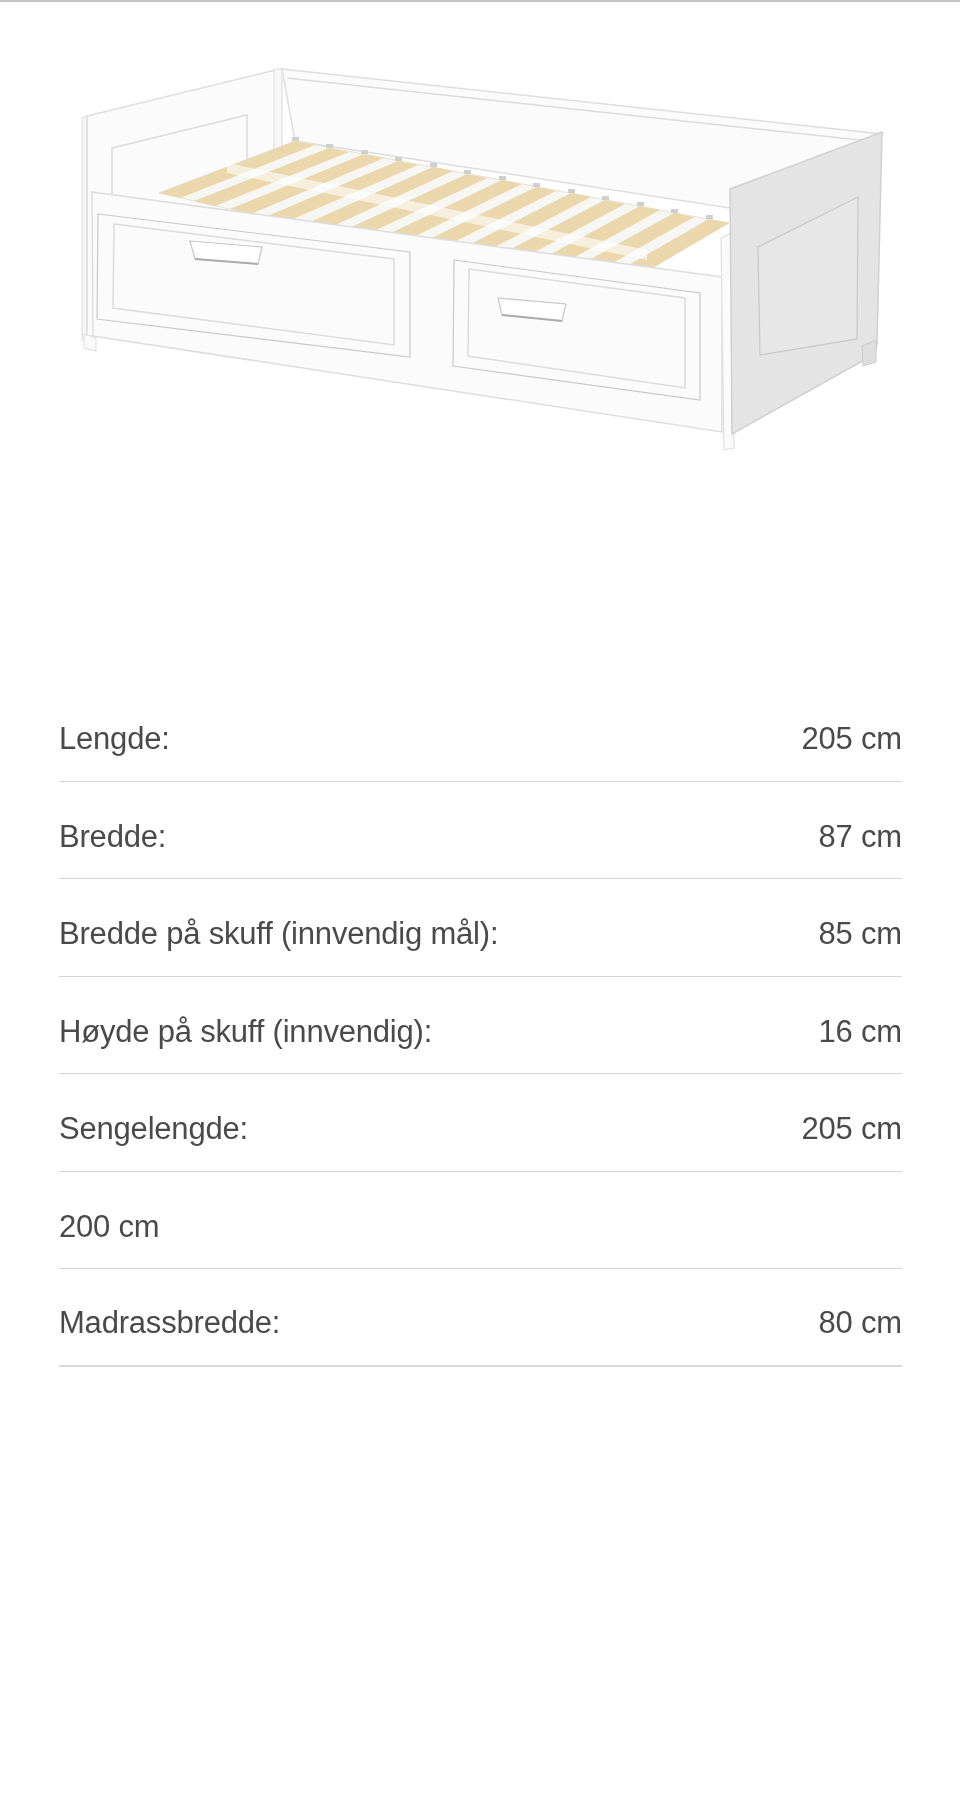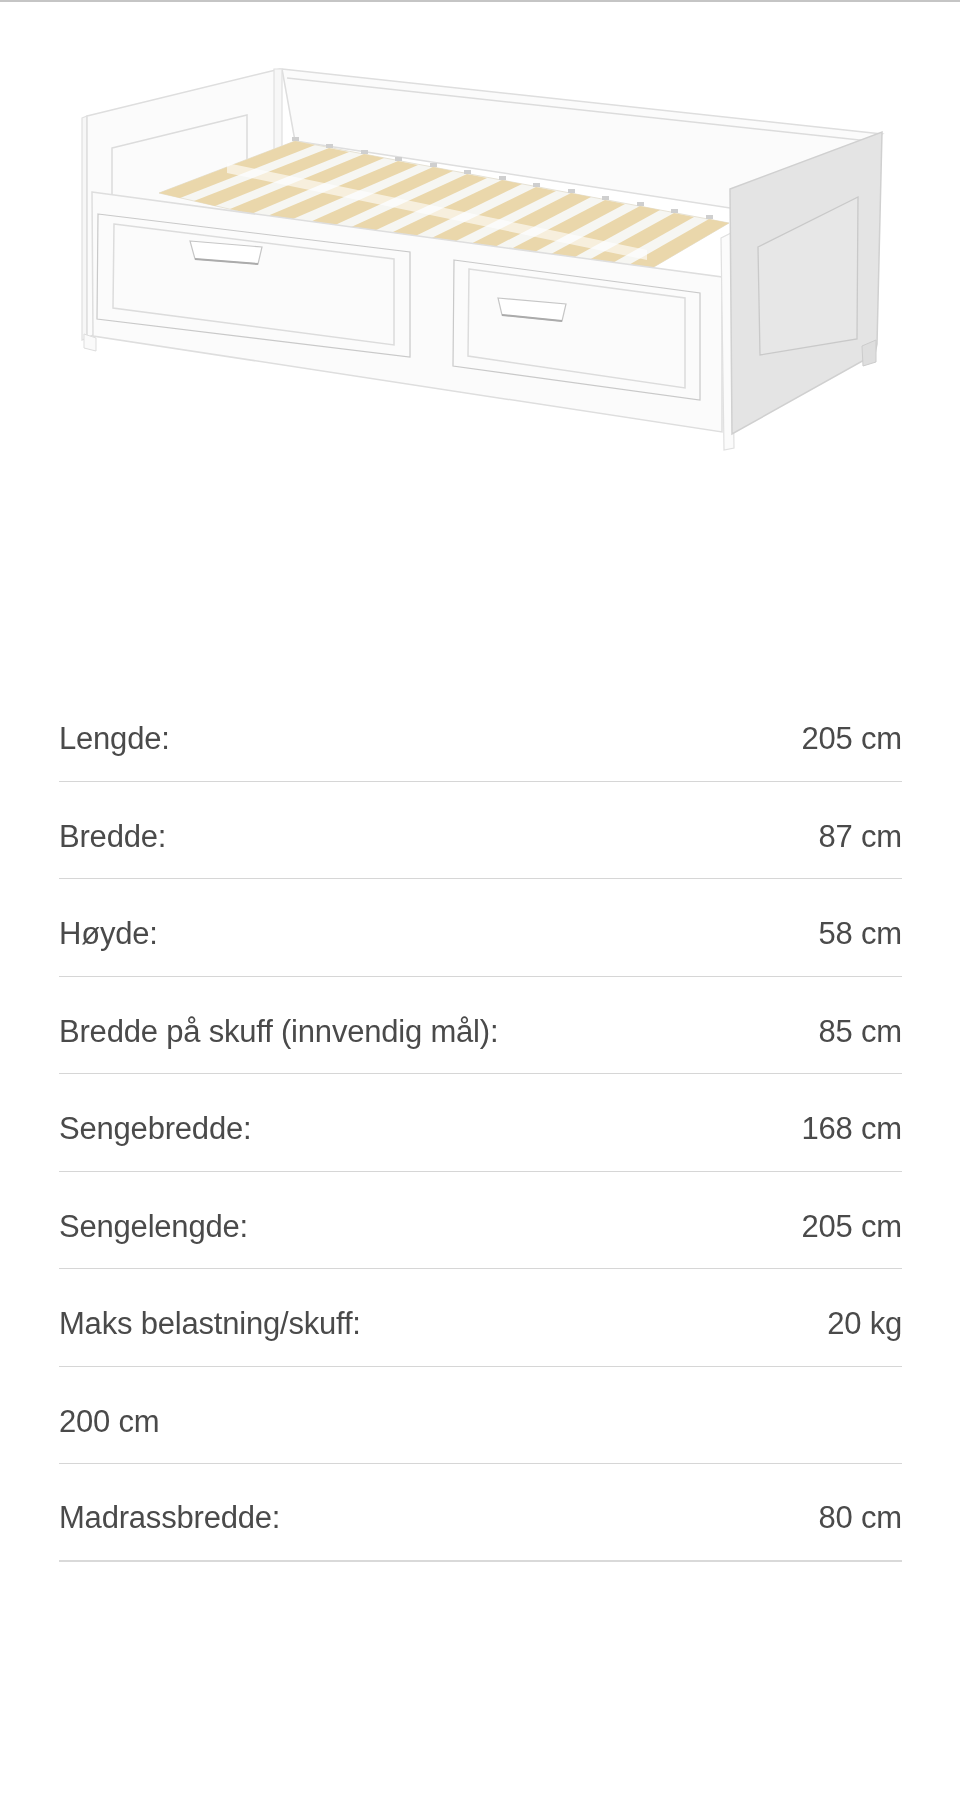--- a/index.html
+++ b/index.html
@@ -152,38 +152,30 @@
 <div class="specs">
   <div class="spec-row">
     <span class="spec-label">Lengde:</span>
     <span class="spec-value">205 cm</span>
   </div>
   <div class="spec-row">
     <span class="spec-label">Bredde:</span>
     <span class="spec-value">87 cm</span>
   </div>
   <div class="spec-row">
-    <span class="spec-label">Høyde:</span>
-    <span class="spec-value">58 cm</span>
-  </div>
-  <div class="spec-row">
     <span class="spec-label">Bredde på skuff (innvendig mål):</span>
     <span class="spec-value">85 cm</span>
   </div>
   <div class="spec-row">
-    <span class="spec-label">Sengebredde:</span>
-    <span class="spec-value">168 cm</span>
+    <span class="spec-label">Høyde på skuff (innvendig):</span>
+    <span class="spec-value">16 cm</span>
   </div>
   <div class="spec-row">
     <span class="spec-label">Sengelengde:</span>
     <span class="spec-value">205 cm</span>
-  </div>
-  <div class="spec-row">
-    <span class="spec-label">Maks belastning/skuff:</span>
-    <span class="spec-value">20 kg</span>
   </div>
   <div class="spec-row">
     <span class="spec-value">200 cm</span>
   </div>
   <div class="spec-row">
     <span class="spec-label">Madrassbredde:</span>
     <span class="spec-value">80 cm</span>
   </div>
 </div>
 

